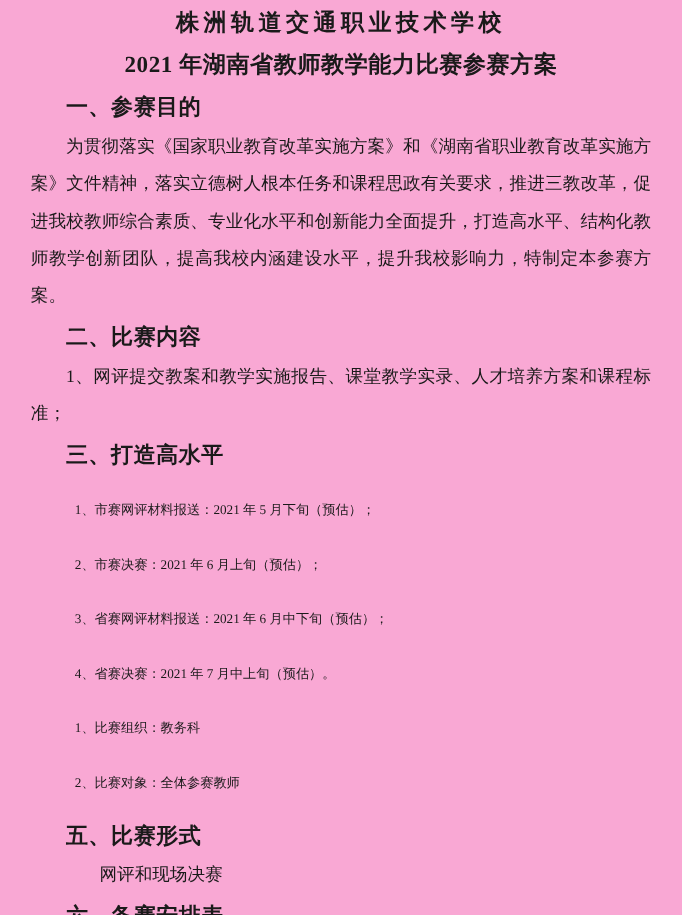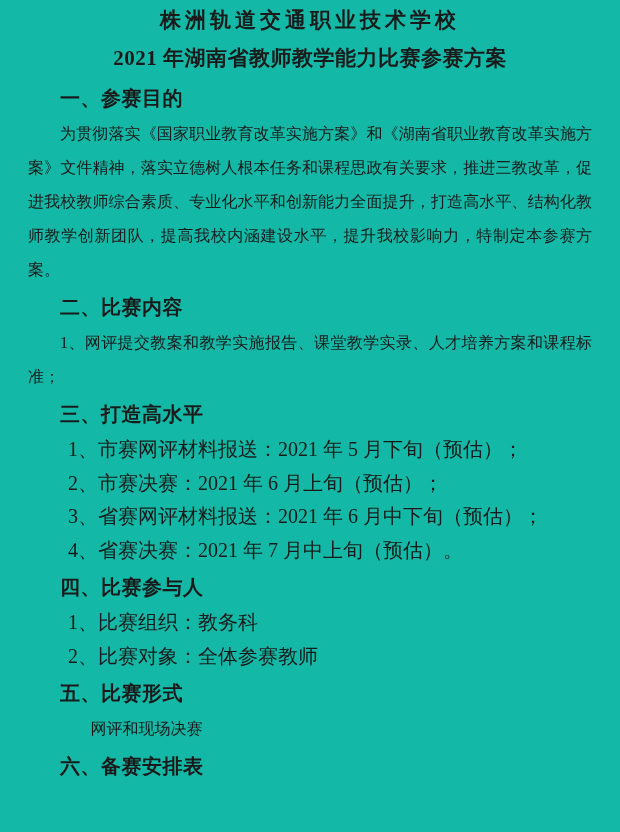--- a/index.html
+++ b/index.html
@@ -7,21 +7,21 @@
     width: 620px; height: 832px;
     background: #ffffff;
     font-family: "Liberation Serif", serif;
     color: #1a1a1a;
     overflow: hidden;
   }
   .page {
     box-sizing: border-box;
     width: 620px; height: 832px;
     padding: 2px 28px 0 28px;
-    background: #14b8a6;
+    background: #f9a8d4;
   }
   .title {
     text-align: center;
     font-weight: bold;
     font-size: 21px;
     line-height: 36px;
     white-space: nowrap;
   }
   .t1 { letter-spacing: 4px; }
   .t2 { margin-top: 2px; margin-bottom: 6px; letter-spacing: 0.5px; }
@@ -35,24 +35,24 @@
     margin: 4px 0 2px 0;
   }
   .para {
     font-size: 16px;
     line-height: 34px;
     text-indent: 2em;
     text-align: justify;
     margin: 0;
   }
   .item {
-    font-size: 20px;
+    font-size: 12px;
     line-height: 33.5px;
     text-indent: 2em;
-    margin: 0;
+    margin: 16px;
   }
   .p-form {
     font-size: 16px;
     line-height: 34px;
     text-indent: 3.9em;
     margin: 0;
   }
 </style>
 </head>
 <body>
@@ -67,21 +67,20 @@
 
   <div class="h">二、比赛内容</div>
   <p class="para">1、网评提交教案和教学实施报告、课堂教学实录、人才培养方案和课程标准；</p>
 
   <div class="h">三、打造高水平</div>
   <p class="item">1、市赛网评材料报送：2021 年 5 月下旬（预估）；</p>
   <p class="item">2、市赛决赛：2021 年 6 月上旬（预估）；</p>
   <p class="item">3、省赛网评材料报送：2021 年 6 月中下旬（预估）；</p>
   <p class="item">4、省赛决赛：2021 年 7 月中上旬（预估）。</p>
 
-  <div class="h">四、比赛参与人</div>
   <p class="item">1、比赛组织：教务科</p>
   <p class="item">2、比赛对象：全体参赛教师</p>
 
   <div class="h">五、比赛形式</div>
   <p class="p-form">网评和现场决赛</p>
 
   <div class="h">六、备赛安排表</div>
 
 </div>
 

